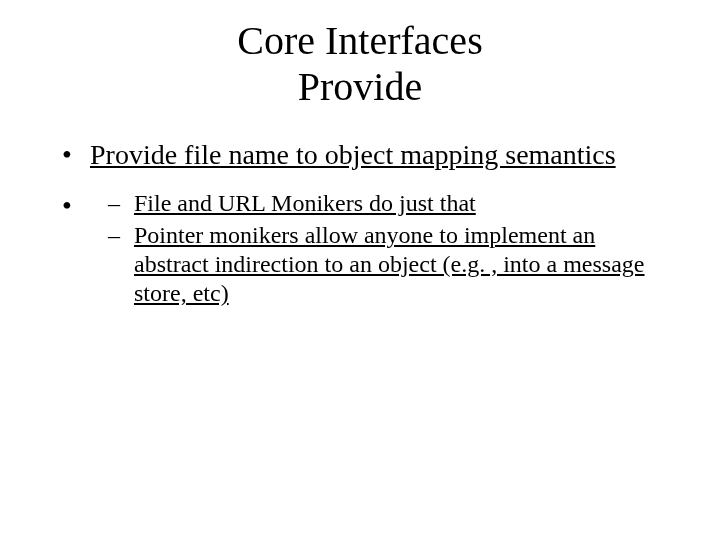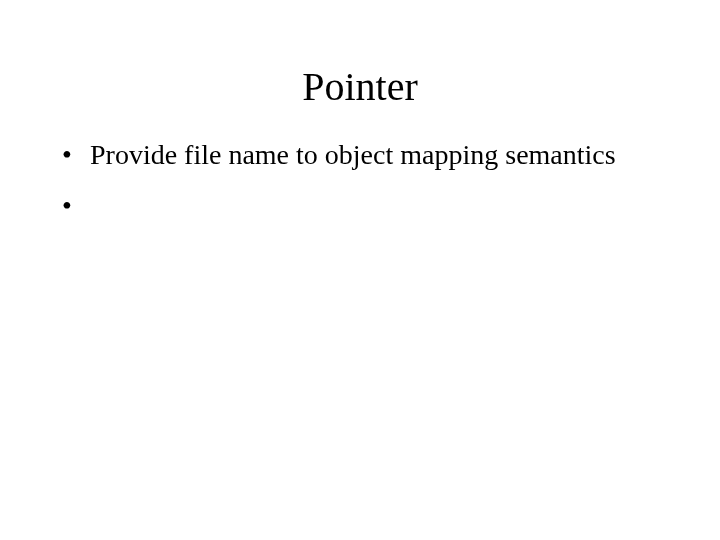--- a/index.html
+++ b/index.html
@@ -28,20 +28,21 @@
     margin: 0;
     padding: 0 0 0 36px;
     list-style: none;
     font-size: 28px;
     line-height: 1.2;
   }
   ul.level1 > li {
     position: relative;
     margin: 17px 0 10px 0;
     padding-left: 4px;
+    text-decoration: underline;
   }
   ul.level1 > li::before {
     content: "•";
     position: absolute;
     left: -24px;
     top: 0;
     font-size: 28px;
   }
   ul.level2 {
     margin: 10px 0 0 0;
@@ -60,24 +61,32 @@
     position: absolute;
     left: -22px;
     top: 0;
   }
 </style>
 </head>
 <body>
 
 <div class="slide">
   <h1 class="title">
-    <br>
-    <span>Pointer</span>
+    <span>Core Interfaces</span><br>
+    <span>Provide</span>
   </h1>
 
   <ul class="level1">
     <li>
       <span>Provide file name to object mapping semantics</span>
     </li>
     <li>
+      <ul class="level2">
+        <li>
+          <span>File and URL Monikers do just that</span>
+        </li>
+        <li>
+          <span>Pointer monikers allow anyone to implement an abstract indirection to an object (e.g. , into a message store, etc)</span>
+        </li>
+      </ul>
     </li>
   </ul>
 </div>
 
 </body></html>

